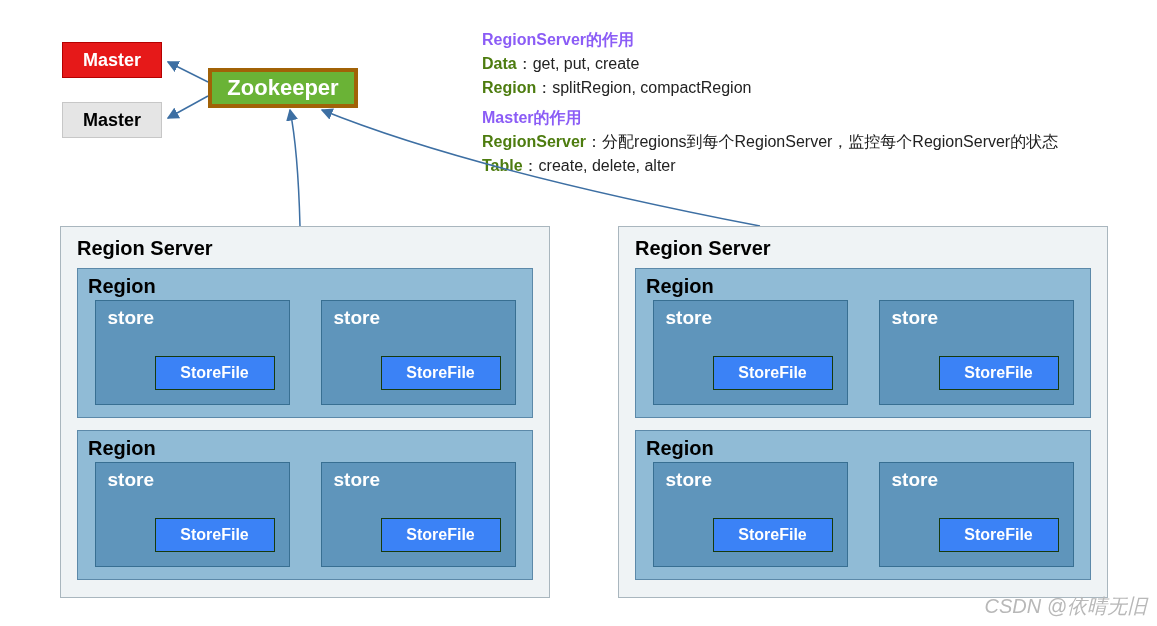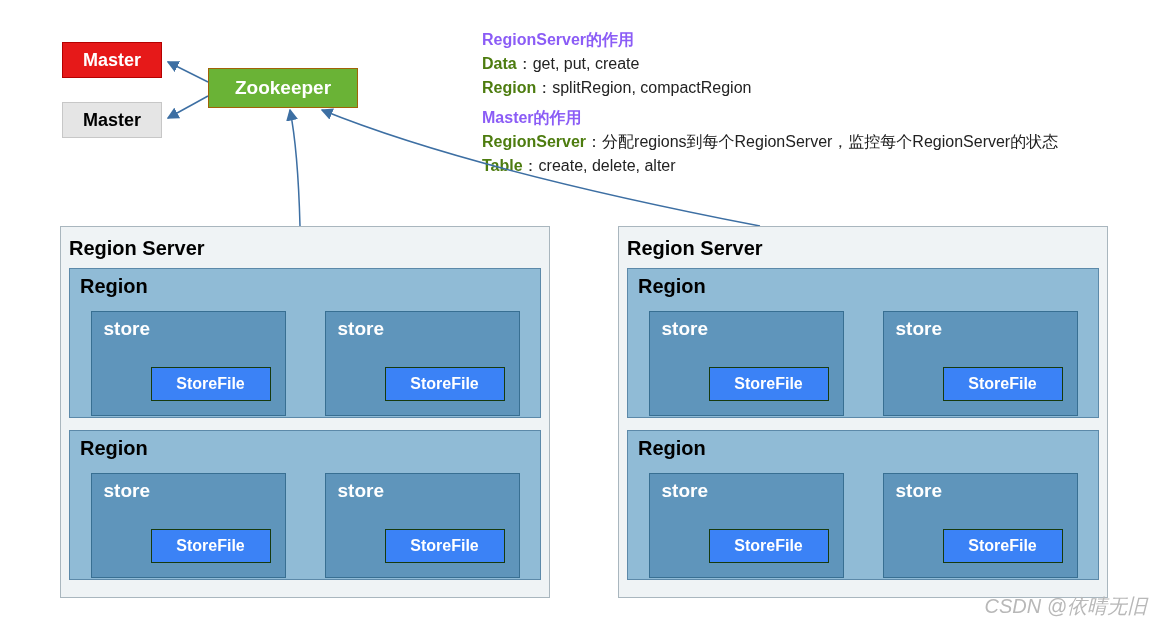--- a/index.html
+++ b/index.html
@@ -21,48 +21,48 @@
   }
   .master-grey {
     background:#e5e5e5; color:#000;
     border:1px solid #c7c7c7;
     width:100px; height:36px;
     display:flex; align-items:center; justify-content:center;
     font-weight:bold; font-size:18px;
   }
   .zookeeper {
     background:#6ab336; color:#fff;
-    border:1px solid #a16207;
+    border:4px solid #a16207;
     width:150px; height:40px;
     display:flex; align-items:center; justify-content:center;
-    font-weight:bold; font-size:19px;
+    font-weight:bold; font-size:22px;
   }
   .desc { position:absolute; font-size:16px; line-height:1.5; }
   .desc .heading-red { color:#8b5cf6; font-weight:bold; }
   .desc .ln b { color:#4d7c0f; font-weight:bold; }
   .desc .ln { color:#222; }
 
   .rs-container {
     position:absolute;
     border:1px solid #a9b6be;
     background:#eff3f5;
     width:490px; height:372px;
-    padding:10px 8px;
+    padding:10px 16px;
   }
   .rs-title { font-weight:bold; font-size:20px; color:#000; margin-bottom:8px; }
   .region-box {
     border:1px solid #5c89a9;
     background:#90bbd6;
     height:150px;
     margin-bottom:12px;
     padding:6px 10px;
     position:relative;
   }
   .region-title { font-weight:bold; font-size:20px; color:#000; }
-  .store-row { display:flex; gap:18px; margin-top:13px; justify-content:space-around; }
+  .store-row { display:flex; gap:18px; margin-top:2px; justify-content:space-around; }
   .store-box {
     background:#5f95bb;
     border:1px solid #386f92;
     width:195px; height:105px;
     position:relative;
     color:#fff;
   }
   .store-title { font-size:19px; font-weight:bold; padding:6px 12px 0 12px; }
   .storefile {
     position:absolute;

